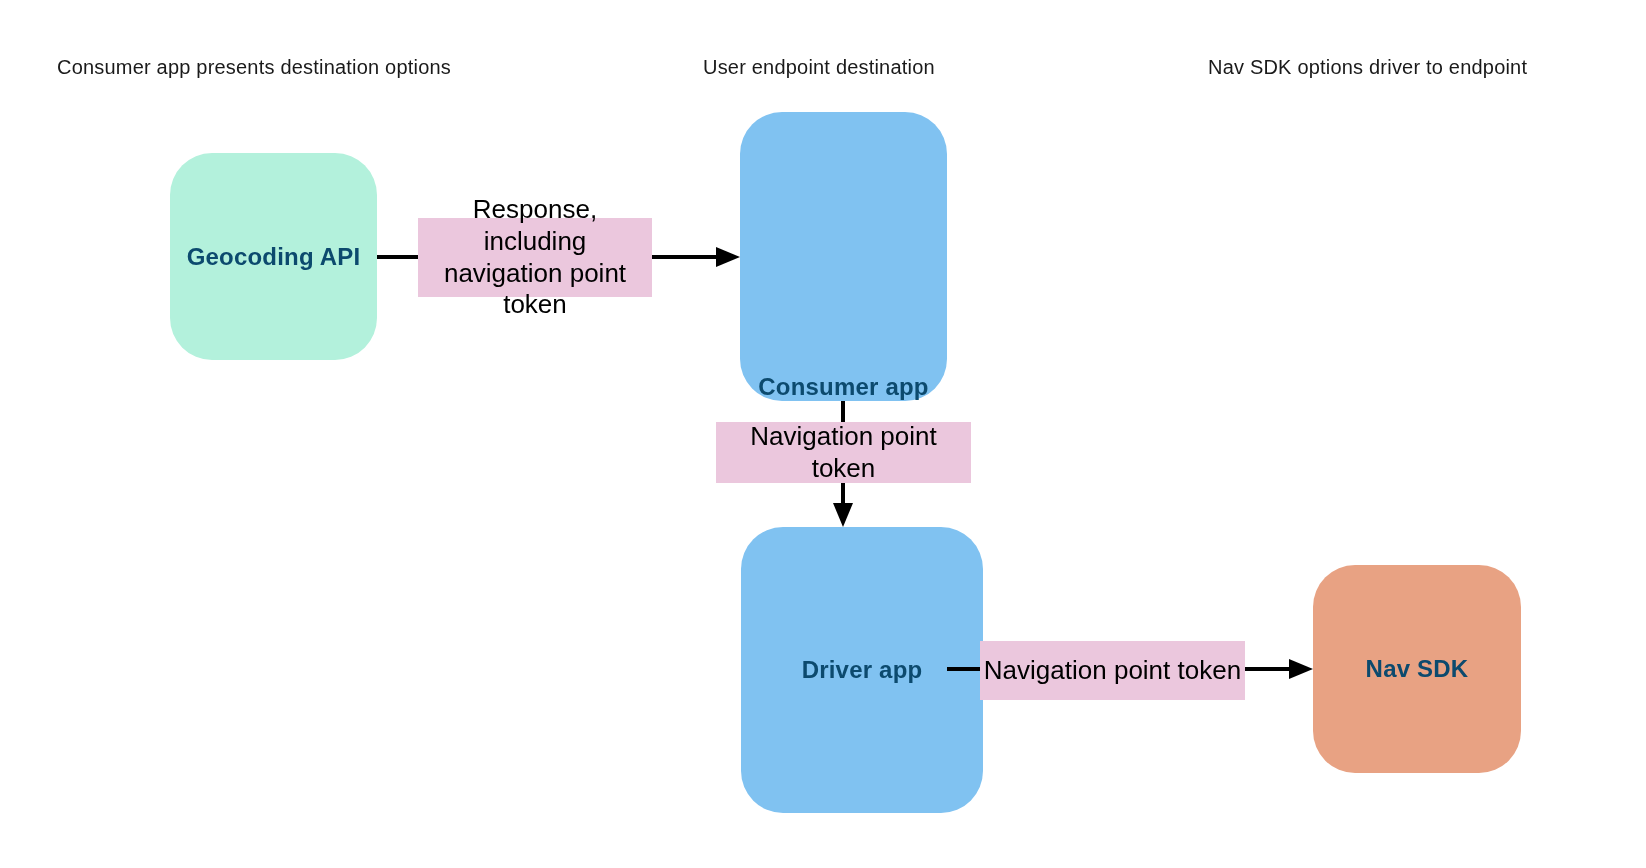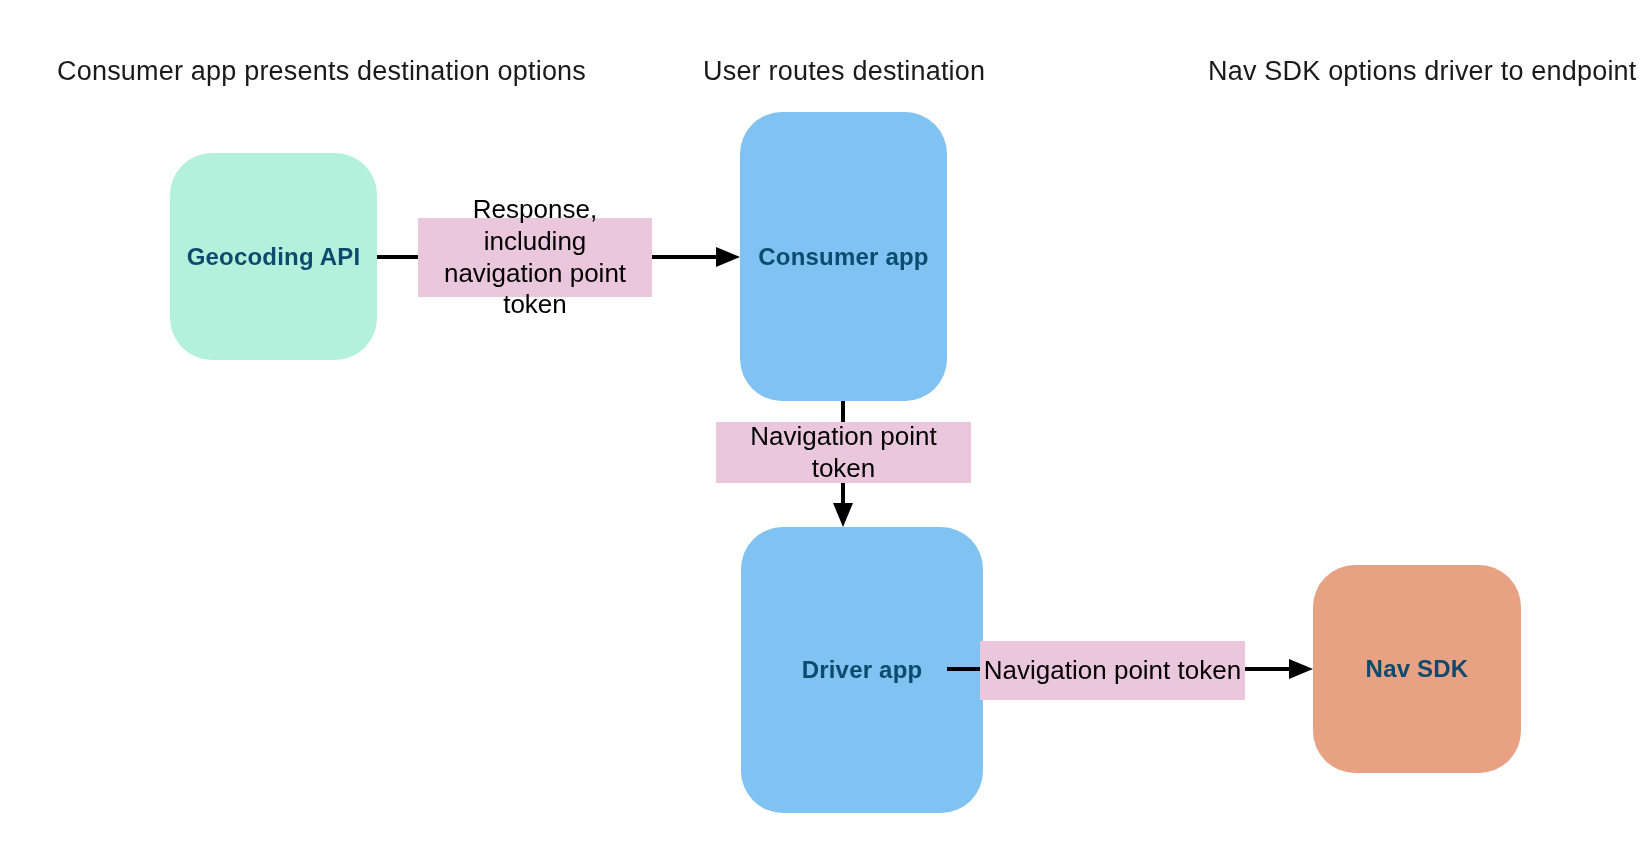--- a/index.html
+++ b/index.html
@@ -10,21 +10,21 @@
   }
   .canvas {
     position: relative;
     width: 1646px;
     height: 868px;
     background: #ffffff;
     overflow: hidden;
   }
   .col-header {
     position: absolute;
-    font-size: 27px;
+    font-size: 20px;
     color: #1a1a1a;
     white-space: nowrap;
     letter-spacing: 0.2px;
   }
   #header-1 { left: 57px;   top: 56px; }
   #header-2 { left: 703px;  top: 56px; }
   #header-3 { left: 1208px; top: 56px; }
 
   .node {
     position: absolute;
@@ -88,28 +88,28 @@
   #arrow-consumer { left: 716px;  top: 247px; }
   #arrow-driver   { left: 833px;  top: 503px; }
   #arrow-navsdk   { left: 1289px; top: 659px; }
 </style>
 </head>
 <body>
 
 <div class="canvas">
 
   <div class="col-header" id="header-1">Consumer app presents destination options</div>
-  <div class="col-header" id="header-2">User routes destination</div>
+  <div class="col-header" id="header-2">User endpoint destination</div>
   <div class="col-header" id="header-3">Nav SDK options driver to endpoint</div>
 
   <div class="node" id="node-geocoding" style="background: rgb(179, 241, 220);">
     <span class="node-label">Geocoding API</span>
   </div>
 
-  <div class="node" id="node-consumer" style="background: rgb(128, 194, 241);">
+  <div class="node" id="node-consumer" style="background: rgb(128, 194, 241); align-items: flex-end;">
     <span class="node-label">Consumer app</span>
   </div>
 
   <div class="node" id="node-driver" style="background: rgb(128, 194, 241);">
     <span class="node-label">Driver app</span>
   </div>
 
   <div class="node" id="node-navsdk" style="background: rgb(232, 162, 131);">
     <span class="node-label">Nav SDK</span>
   </div>

